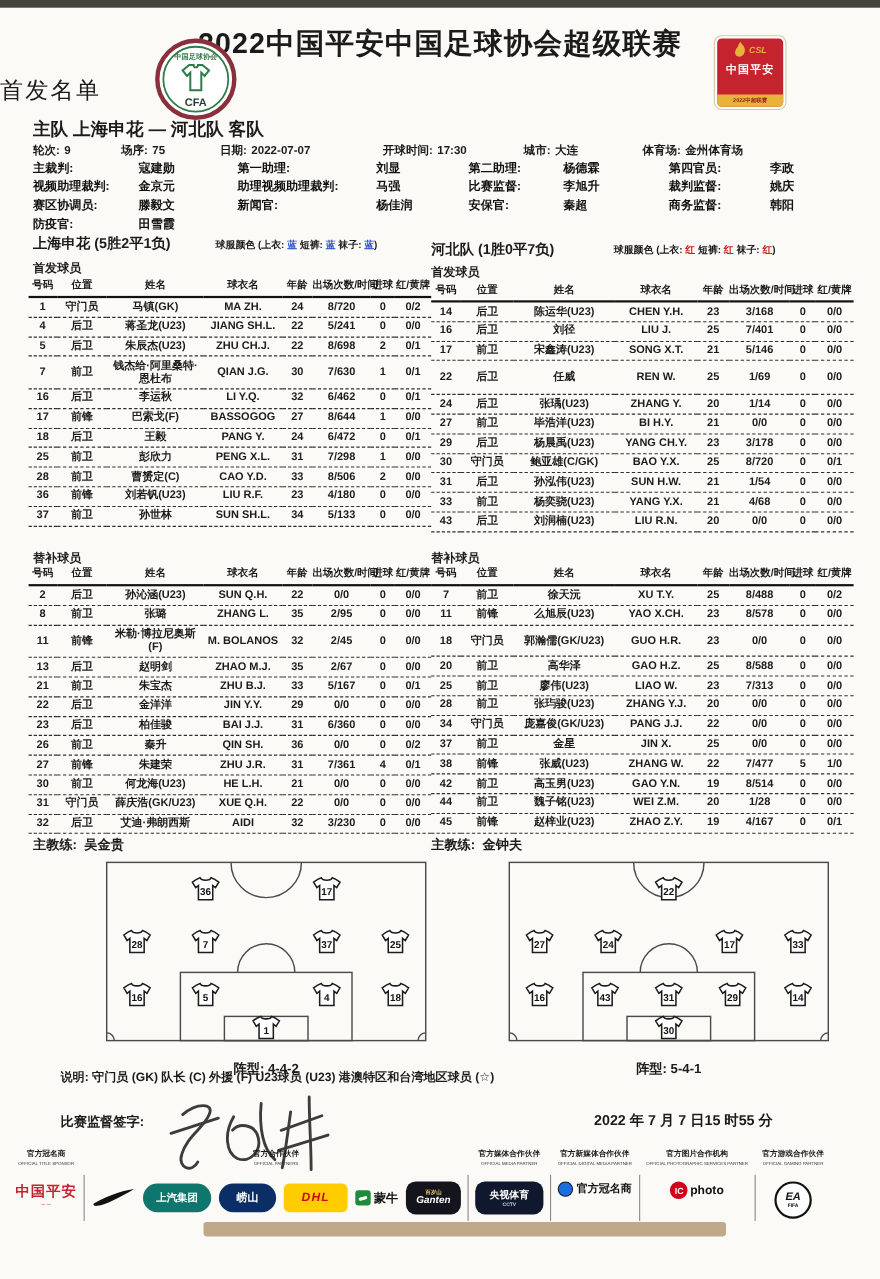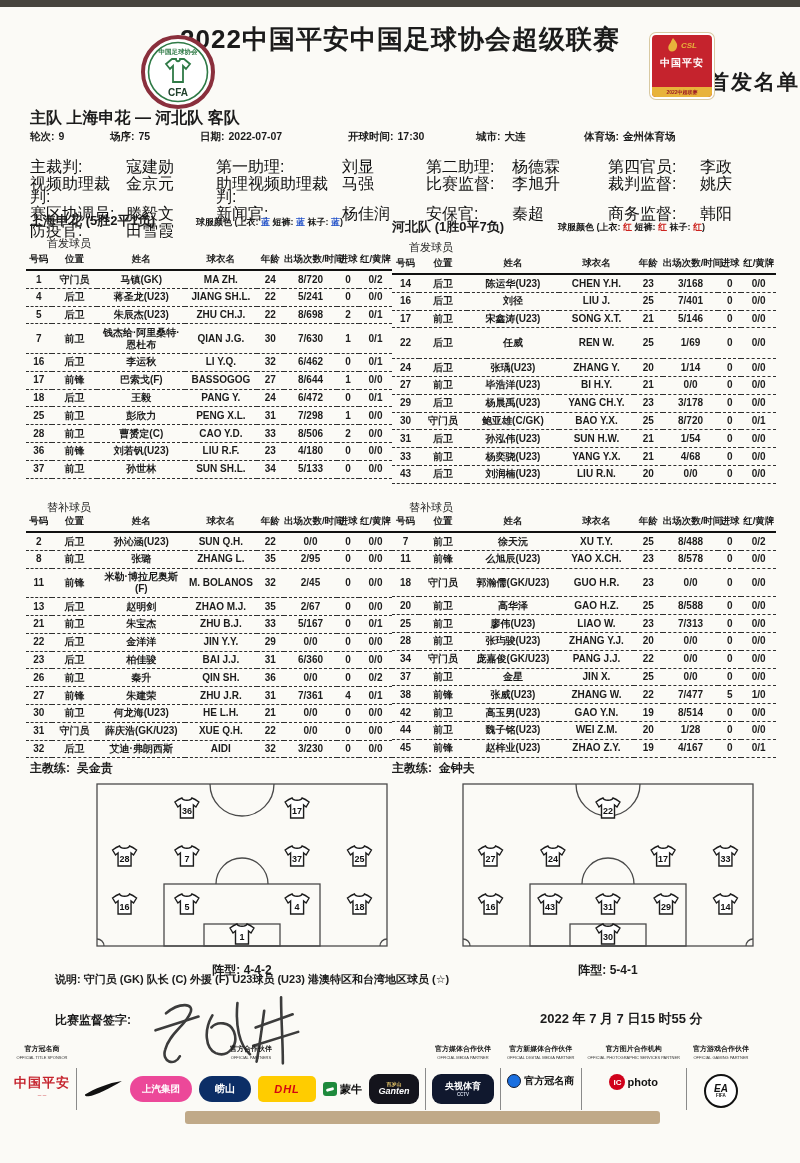--- a/index.html
+++ b/index.html
@@ -4,43 +4,43 @@
 <style>
   html,body{margin:0;padding:0;}
   body{width:800px;font-family:"Liberation Sans","DejaVu Sans",sans-serif;background:#e8e4dc;}
   .page{position:relative;width:800px;height:1163px;background:#fbfaf6;overflow:hidden;color:#1b1b1b;}
   .edge-top{position:absolute;top:0;left:0;width:800px;height:7px;background:#47443e;}
   .edge-bottom{position:absolute;top:1111px;left:185px;width:475px;height:13px;background:#b59a74;border-radius:3px;opacity:.85;}
   .abs{position:absolute;}
 
   
   .title{top:22px;left:0;width:800px;text-align:center;font-size:26px;font-weight:800;letter-spacing:1px;}
-  .subtitle{top:68px;left:0;width:800px;text-align:right;font-size:21px;font-weight:700;letter-spacing:2px;}
+  .subtitle{top:68px;left:0;width:800px;text-align:left;font-size:21px;font-weight:400;letter-spacing:2px;}
   .cfa{top:34px;left:140px;}
   .csl{top:33px;left:650px;width:60px;height:62px;background:#c5232d;border:2px solid #fff;border-radius:6px;box-shadow:0 0 0 1px #d8c9a2;display:flex;flex-direction:column;align-items:center;}
   .csl .top{display:flex;align-items:center;gap:2px;margin-top:3px;}
   .csl .cslword{color:#e8b33b;font-size:8px;font-style:italic;font-weight:800;}
   .csl .brand{color:#fff;font-weight:800;font-size:10px;margin-top:4px;letter-spacing:1px;}
   .csl .bar{margin-top:auto;width:100%;background:#e8b33b;color:#9c1c24;font-size:5px;font-weight:800;text-align:center;padding:2px 0;border-radius:0 0 4px 4px;}
 
   
   .teamsline{top:108px;left:30px;font-size:16px;font-weight:800;}
   .inforow{top:130px;left:30px;width:745px;display:flex;font-size:10.5px;font-weight:700;}
   .inforow .it{white-space:nowrap;}
   .inforow .it span{margin-right:4px;}
-  .officials{top:160px;left:30px;width:750px;display:grid;grid-template-columns:96px 90px 126px 84px 86px 96px 92px auto;row-gap:4px;font-size:16px;font-weight:400;line-height:13px;}
+  .officials{top:147px;left:30px;width:750px;display:grid;grid-template-columns:96px 90px 126px 84px 86px 96px 92px auto;row-gap:4px;font-size:11px;font-weight:700;line-height:13px;}
   .officials .ol{color:#111;}
   .officials .ov{color:#111;}
 
   
   .tname{font-size:13px;font-weight:800;}
   .kit{font-size:9px;font-weight:700;white-space:nowrap;}
   .kit-blue{color:#2553c9;}
   .kit-red{color:#cc2520;}
-  .seclabel{font-size:11px;font-weight:400;margin-left:17px;}
+  .seclabel{font-size:11px;font-weight:700;}
 
   
   .tblbox{width:366px;}
   .tblbox.right{width:384px;}
   table.pt{table-layout:fixed;border-collapse:collapse;width:100%;font-weight:700;}
   .pt th{font-size:9.5px;padding:1px 0 3px;border-bottom:2.4px solid #111;white-space:nowrap;}
   .pt td{font-size:10px;text-align:center;padding:2.5px 1px;border-bottom:1.2px dashed #2e2e2e;line-height:1.18;}
   #ts1 tbody tr:nth-child(4) td{padding-top:9px;padding-bottom:9px;}
   #tb1 tbody tr:nth-child(3) td{padding-top:8px;padding-bottom:8px;}
   .coach{font-size:12px;font-weight:800;}
@@ -57,21 +57,21 @@
   
   .footer{top:1044px;left:14px;width:772px;display:flex;align-items:flex-start;}
   .fgroup{display:flex;flex-direction:column;align-items:center;}
   .flabel{font-size:7px;font-weight:800;white-space:nowrap;}
   .flabel-en{font-size:4px;color:#333;white-space:nowrap;margin-top:1px;}
   .chips{display:flex;align-items:center;gap:7px;margin-top:14px;}
   .fdiv{width:1px;height:42px;background:#8a8a8a;margin:24px 6px 0 6px;}
   .chip{display:flex;align-items:center;justify-content:center;font-weight:800;}
   .pingan{color:#c5232d;font-size:13px;letter-spacing:1px;flex-direction:column;}
   .pingan small{font-size:5px;letter-spacing:0;}
-  .saic{width:62px;height:26px;border-radius:13px;background:#ec4899;color:#fff;font-size:9.5px;}
+  .saic{width:62px;height:26px;border-radius:13px;background:#0f766e;color:#fff;font-size:9.5px;}
   .laoshan{width:52px;height:26px;border-radius:13px;background:#0c2e66;color:#fff;font-size:10px;}
   .dhl{width:58px;height:26px;border-radius:5px;background:#ffcc00;color:#d40511;font-size:11px;font-style:italic;letter-spacing:1px;}
   .mengniu{gap:3px;font-size:11px;color:#111;}
   .mn-ico{width:14px;height:14px;background:#1e8a3c;border-radius:3px;display:inline-block;position:relative;}
   .mn-ico:after{content:"";position:absolute;left:3px;top:6px;width:8px;height:3px;background:#fff;border-radius:2px;transform:rotate(-15deg);}
   .ganten{width:50px;height:30px;border-radius:9px;background:#14141c;color:#fff;flex-direction:column;line-height:1;}
   .ganten .g1{font-size:5px;color:#e8c76a;}
   .ganten .g2{font-size:9px;font-style:italic;}
   .cctv{width:62px;height:30px;border-radius:9px;background:#10182e;color:#fff;flex-direction:column;line-height:1.2;}
   .cctv .c1{font-size:9px;}

